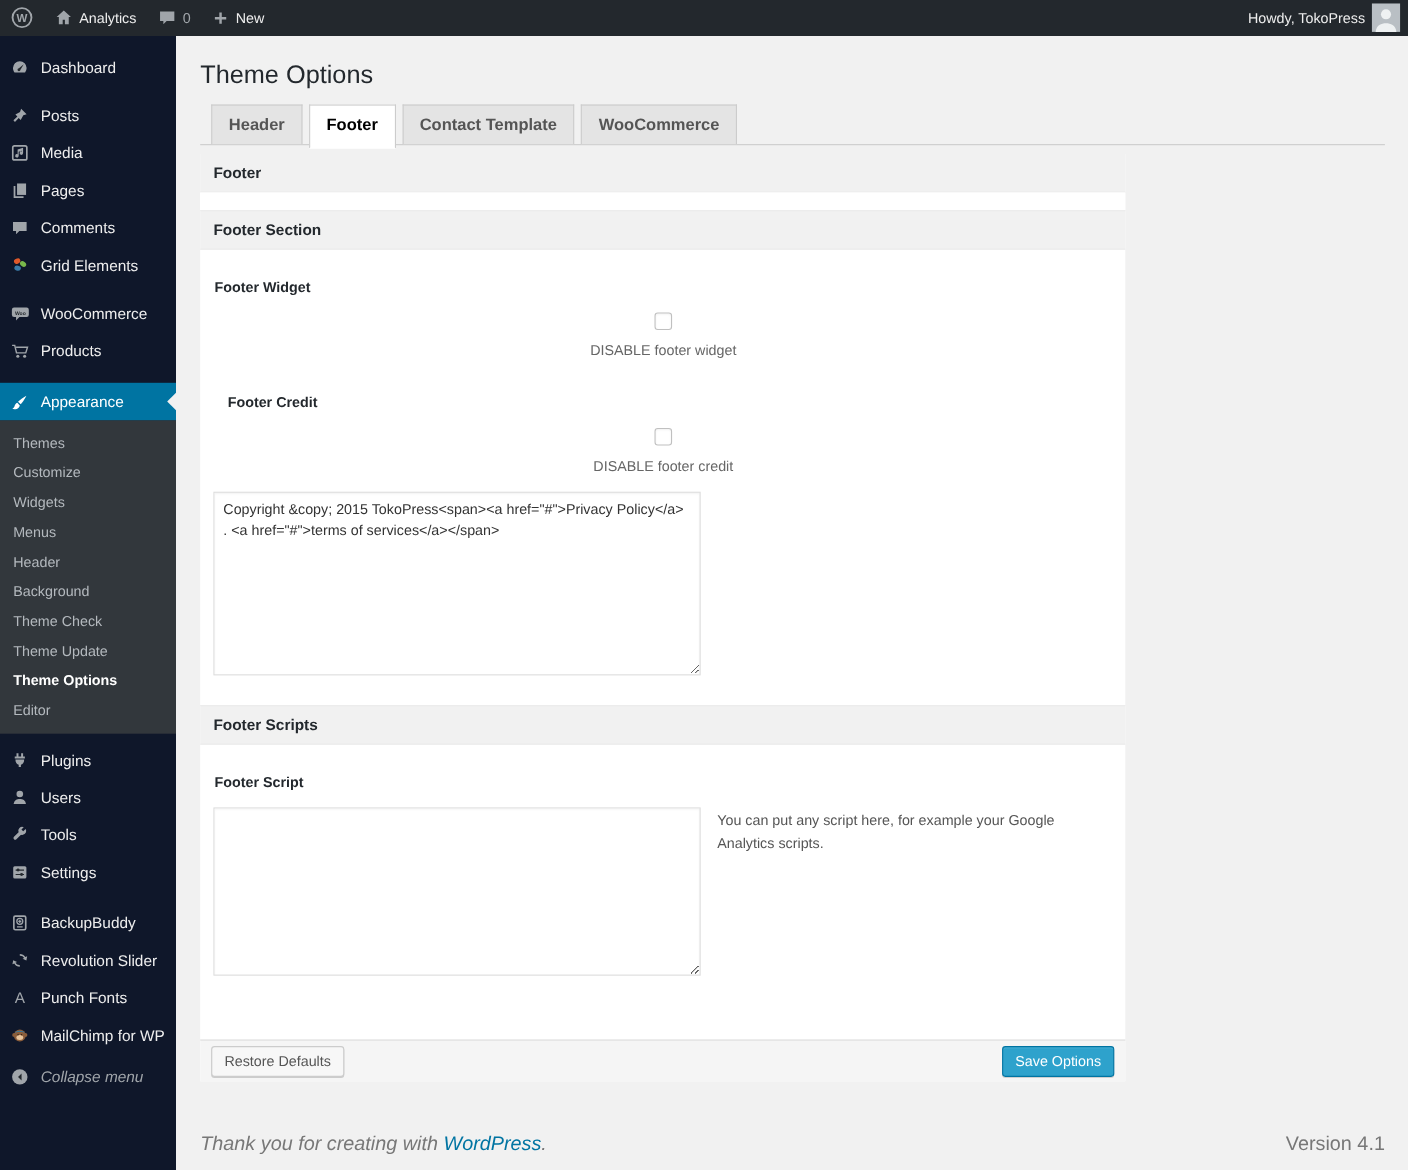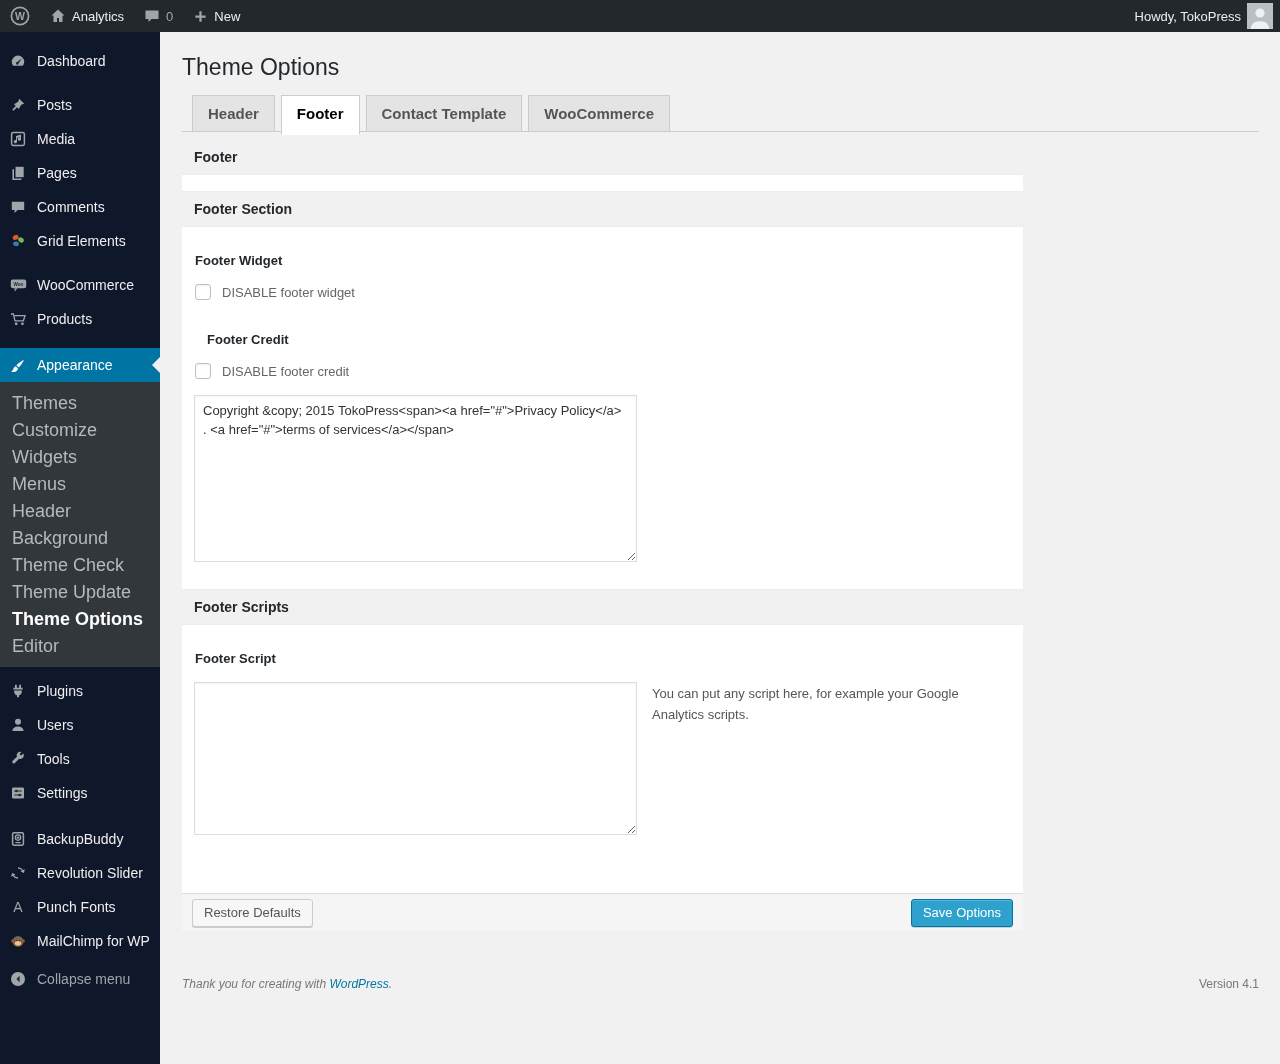--- a/index.html
+++ b/index.html
@@ -32,21 +32,21 @@
   }
   .mi { width:20px; min-width:20px; height:16px; display:flex; align-items:center; justify-content:center; }
   .sep { height:10px; }
   .sep2 { height:12px; }
   .mitem.active { background:#0074a2; color:#fff; position:relative; font-weight:400;align-items:flex-end; }
   .mitem.active::after {
     content:''; position:absolute; right:0; top:50%; margin-top:-8px;
     border:8px solid transparent; border-right-color:#f1f1f1;
   }
   .submenu { background:#32373c; padding:7px 0 8px; }
-  .subitem { display:block; padding:5px 12px 4px; font-size:18px; line-height:18px; color:#b4b9be; cursor:pointer; }
+  .subitem { display:block; padding:5px 12px 4px; font-size:13px; line-height:18px; color:#b4b9be; cursor:pointer; }
   .subitem.current { color:#fff; font-weight:bold; }
   .punch-a { font-size:14px; color:#a0a5aa; font-weight:400; }
   
   #content { margin-left:160px; padding-top:32px; }
   h1#page-title {
     margin:0; padding:21px 20px 0 22px;
     font-size:23px; font-weight:400; color:#23282d; line-height:29px;
   }
   .tabs-wrapper {
     display:flex; align-items:flex-end;
@@ -67,21 +67,21 @@
   .bar {
     background:#f1f1f1; padding:9px 12px; font-size:14px; font-weight:700;
     color:#23282d; line-height:16px; border-bottom:1px solid #ececec;
   }
   .bar.mid { border-top:1px solid #ececec; }
   .spacer { height:16px; background:#fff; }
   .panel-body { padding:0 12px 24px; }
   .panel-body.last { padding-bottom:58px; }
   .field-label { display:block; font-size:13px; font-weight:700; color:#23282d; margin:26px 0 0 1px; }
   .field-label.gap { margin-top:32px;padding-left:12px; }
-  .cb-row { display:flex; align-items:center; gap:11px; margin:16px 0 0 1px; color:#666; }
+  .cb-row { display:flex; align-items:center; gap:11px; margin:16px 0 0 1px; color:#666;flex-direction:column; }
   input[type="checkbox"] {
     appearance:none; -webkit-appearance:none; width:16px; height:16px; margin:0;
     background:#fff; border:1px solid #c0c0c0; border-radius:3px;
     box-shadow:inset 0 1px 2px rgba(0,0,0,.06); cursor:pointer;
   }
   textarea {
     width:443px; height:167px; margin-top:16px;
     border:1px solid #ddd; border-radius:0; padding:5px 8px;
     font-family:"Liberation Sans","DejaVu Sans",sans-serif; font-size:13px; line-height:19px; color:#333;
     box-shadow:inset 0 1px 2px rgba(0,0,0,.05); resize:both; outline:none;
@@ -98,21 +98,21 @@
     border-radius:3px; cursor:pointer;
   }
   .btn-secondary { background:#f7f7f7; border:1px solid #ccc; color:#555; box-shadow:0 1px 0 #ccc; }
   .btn-primary {
     background:#2ea2cc; border:1px solid #0074a2; color:#fff;
     box-shadow:inset 0 1px 0 rgba(120,200,230,.5), 0 1px 0 rgba(0,0,0,.15);
   }
   
   .page-footer {
     margin:46px 21px 0 22px; display:flex; justify-content:space-between;
-    color:#777; font-size:12px; padding-bottom:14px;
+    color:#777; font-size:18px; padding-bottom:14px;
   }
   .thanks { font-style:italic; color:#777; }
   .thanks a { color:#0074a2; text-decoration:none; font-style:italic; }
   .version { color:#777; }
 </style>
 </head>
 <body>
 
 <div id="adminbar">
   <div class="ab-item">
@@ -330,21 +330,21 @@
           <circle cx="8" cy="8.4" r="5.4" fill="#8a5d3b"></circle>
           <path d="M3.6 6.2C4.4 3.4 11.6 3.4 12.4 6.2 10.5 4.6 5.5 4.6 3.6 6.2z" fill="#2d7dab"></path>
           <ellipse cx="8" cy="10.2" rx="3.1" ry="2.3" fill="#e8c49c"></ellipse>
           <circle cx="6.4" cy="7.6" r="0.6" fill="#2b1c10"></circle>
           <circle cx="9.6" cy="7.6" r="0.6" fill="#2b1c10"></circle>
         </svg>
     </span>
     <span>MailChimp for WP</span>
   </div>
   <div style="height:4px"></div>
-  <div class="mitem" style="color:#a0a5aa;">
+  <div class="mitem" style="color:#a0a5aa;font-style:italic;">
     <span class="mi">
       <svg width="16" height="16" viewBox="0 0 16 16">
           <circle cx="8" cy="8" r="7" fill="#a0a5aa"></circle>
           <path d="M9.6 4.8 6.4 8l3.2 3.2z" fill="#23282d"></path>
         </svg>
     </span>
     <span>Collapse menu</span>
   </div>
 </div>
 

